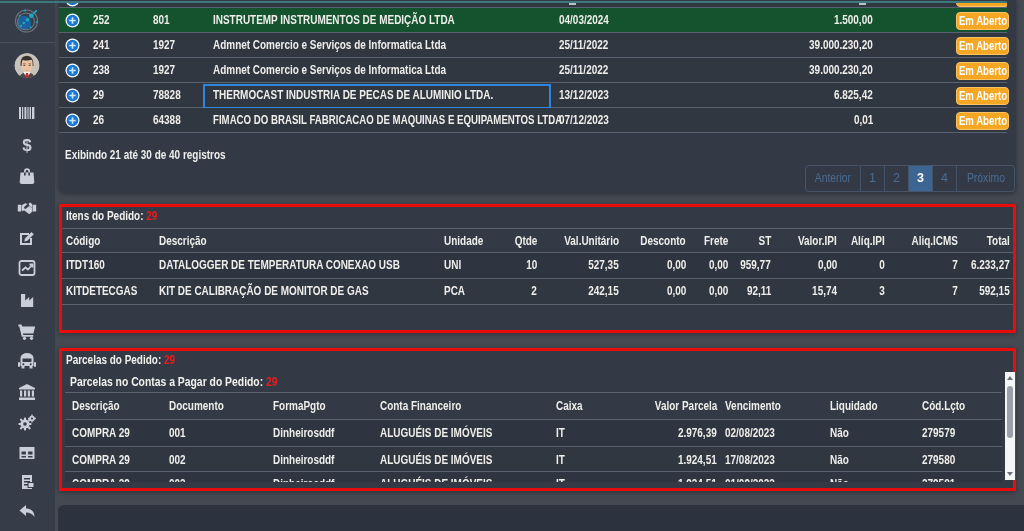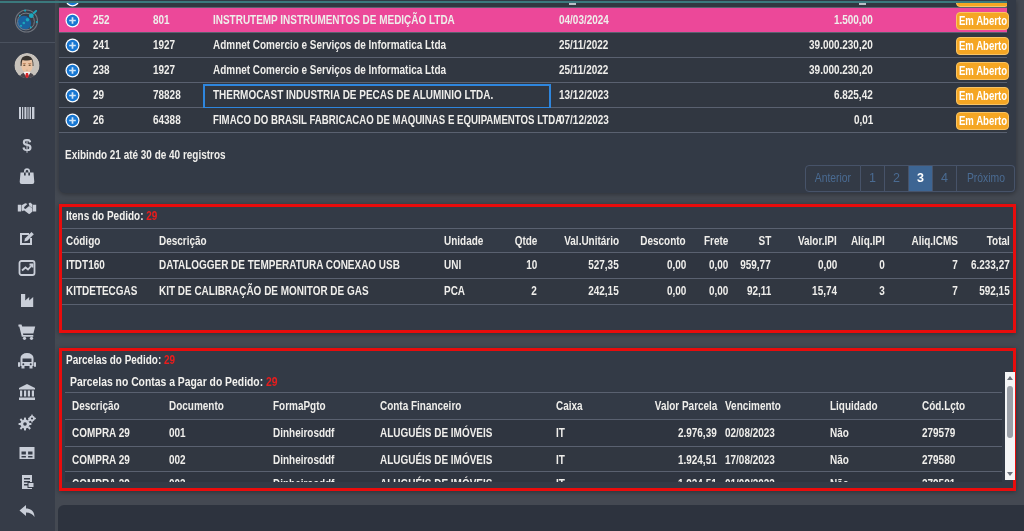--- a/index.html
+++ b/index.html
@@ -29,21 +29,21 @@
     </svg>
   <div class="abs" style="left:897px; top:-14px; width:53px; height:18px; background:#f5a623; border:1px solid #f8c466; border-radius:4px;"></div>
   <div class="abs" style="left:510px; top:0; width:7px; height:2px; background:#b9bec7;"></div>
   <div class="abs" style="left:800px; top:0; width:7px; height:2px; background:#b9bec7;"></div>
 </div>
 
 <style>
 .trow { position:absolute; left:59px; width:948px; height:25px; border-bottom:1px solid #5a6170; }
 .trow .c { position:absolute; top:5px; font-size:12px; font-weight:600; white-space:nowrap; transform:scaleX(0.83); transform-origin:0 50%; }
 </style>
-<div class="trow" style="top:8px; background:#ec4899;">
+<div class="trow" style="top:8px; background:#14532d;">
   <svg class="plus" style="left:6px; top:5px;" viewBox="0 0 15 15">
       <circle cx="7.5" cy="7.5" r="7" fill="#fff"></circle>
       <circle cx="7.5" cy="7.5" r="5.8" fill="#1877d2"></circle>
       <path d="M7.5 4.2v6.6M4.2 7.5h6.6" stroke="#cfe5f8" stroke-width="1.7"></path>
     </svg>
   <div class="c" style="left:34px;">252</div>
   <div class="c" style="left:94px;">801</div>
   <div class="c" style="left:154px;">INSTRUTEMP INSTRUMENTOS DE MEDIÇÃO LTDA</div>
   <div class="c" style="left:500px;">04/03/2024</div>
   <div class="c r" style="right:134px;">1.500,00</div>

